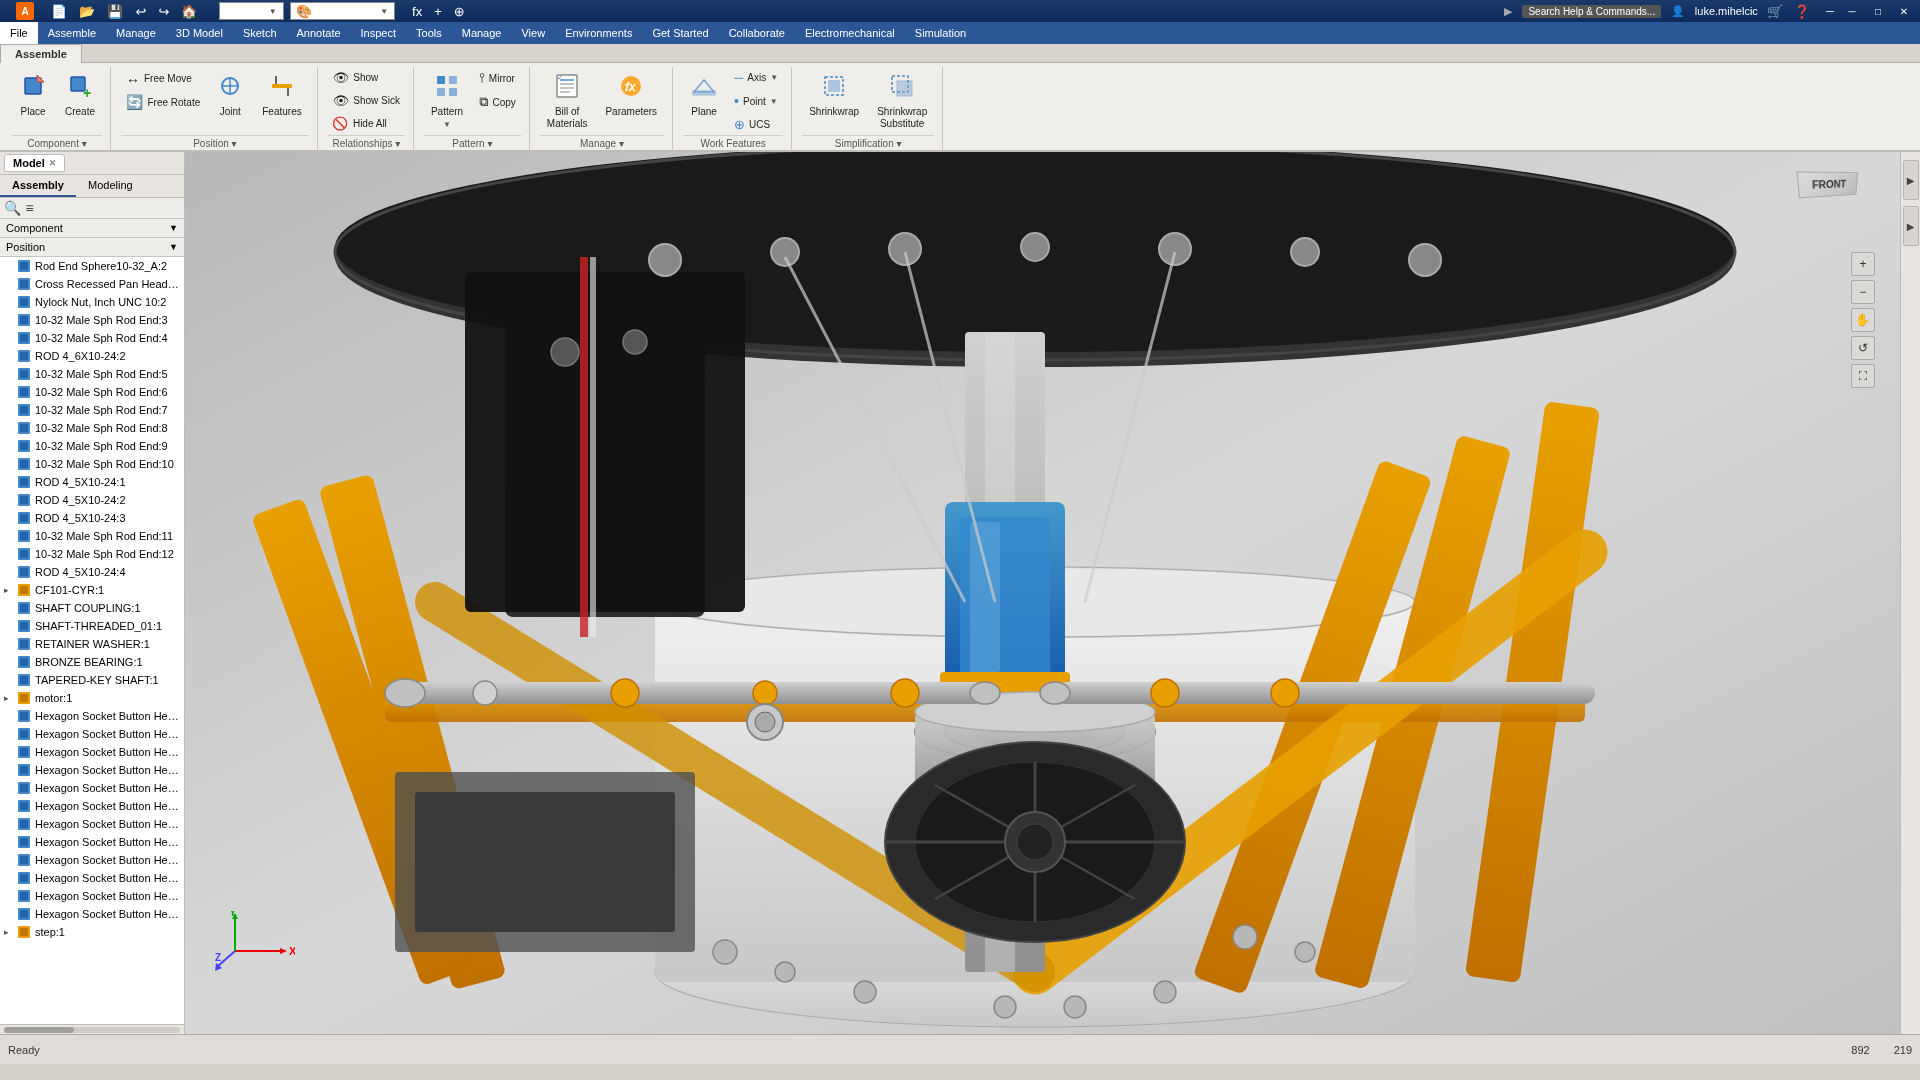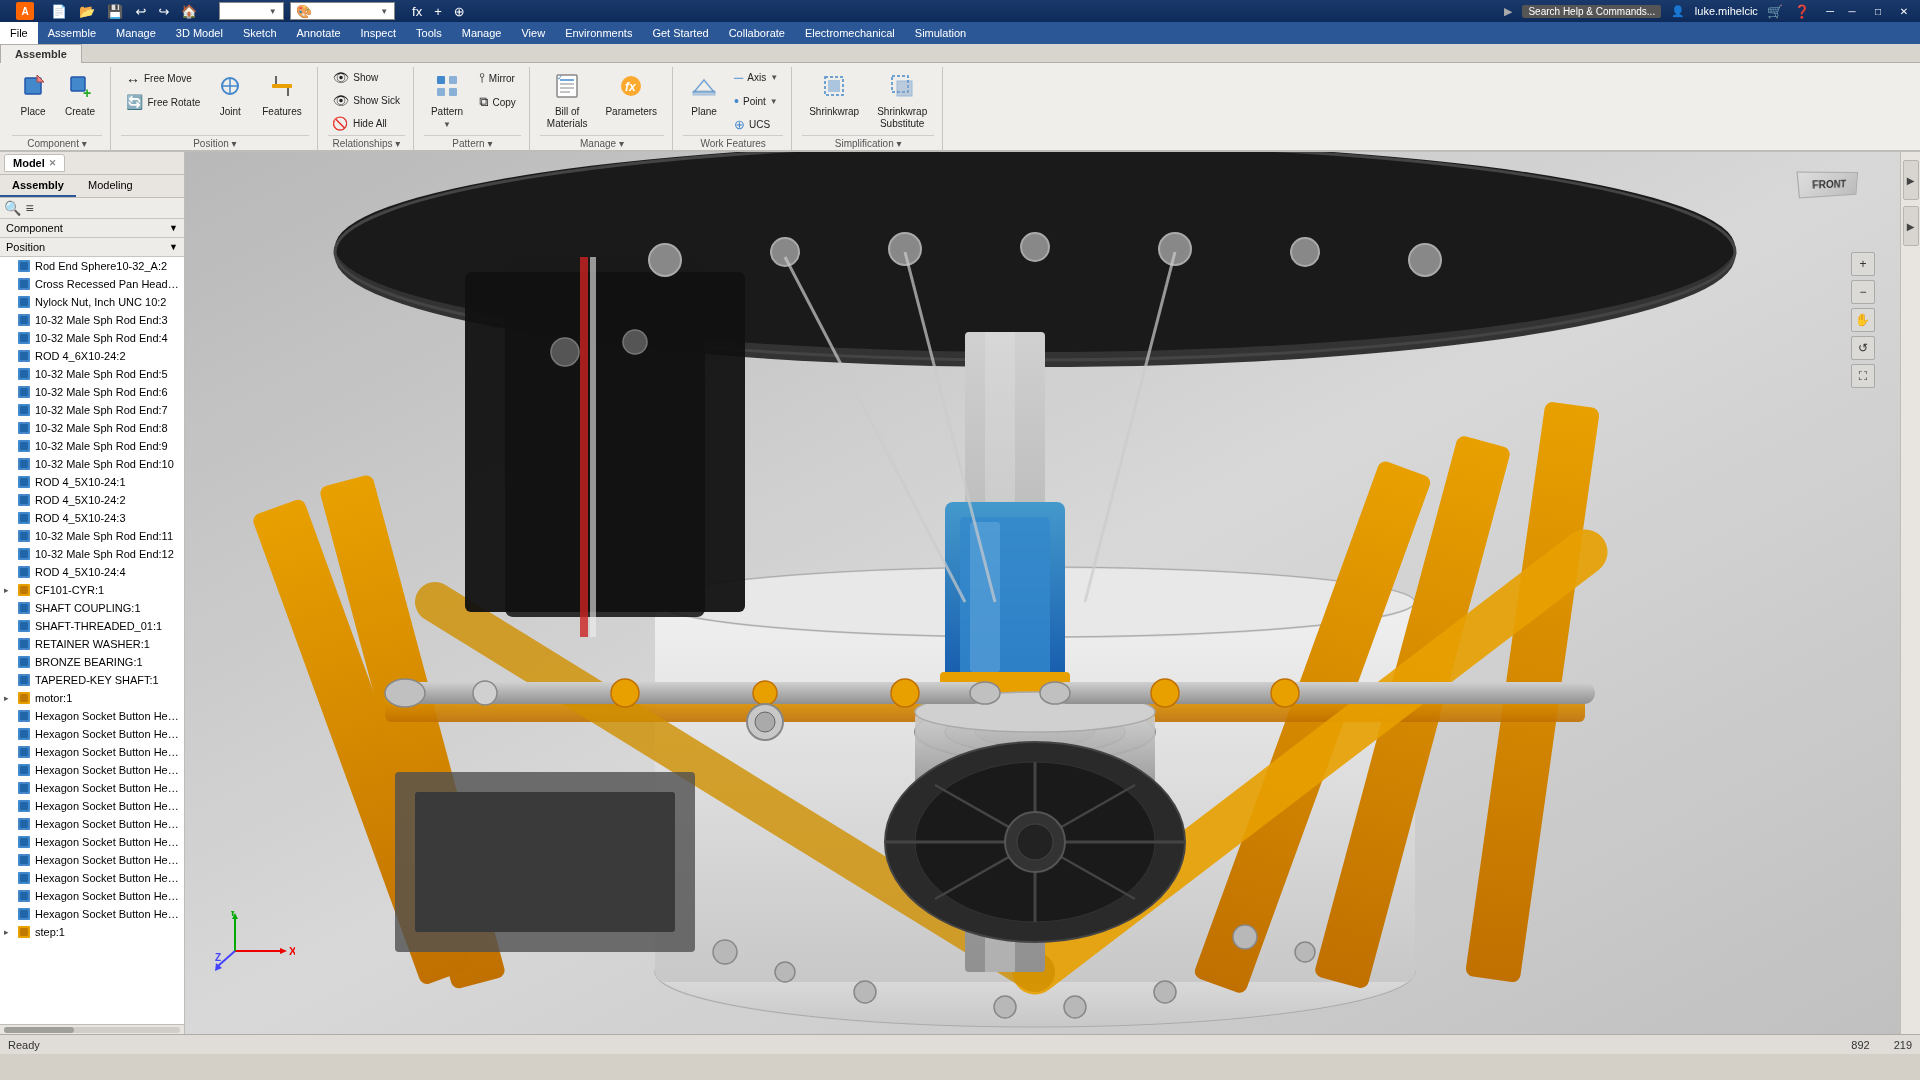--- a/index.html
+++ b/index.html
@@ -235,21 +235,21 @@
       font-size: 10px;
       color: #444;
       writing-mode: vertical-rl;
       background: #d8d5d0;
       border: 1px solid #b8b5b0;
       border-radius: 2px;
     }
 
     
     #statusbar {
-      height: 20px;
+      height: 30px;
       background: #e0ddd8;
       border-top: 1px solid #b0ada8;
       display: flex;
       align-items: center;
       padding: 0 8px;
       font-size: 11px;
       color: #333;
       justify-content: space-between;
     }
     .status-coords { display: flex; gap: 24px; }

